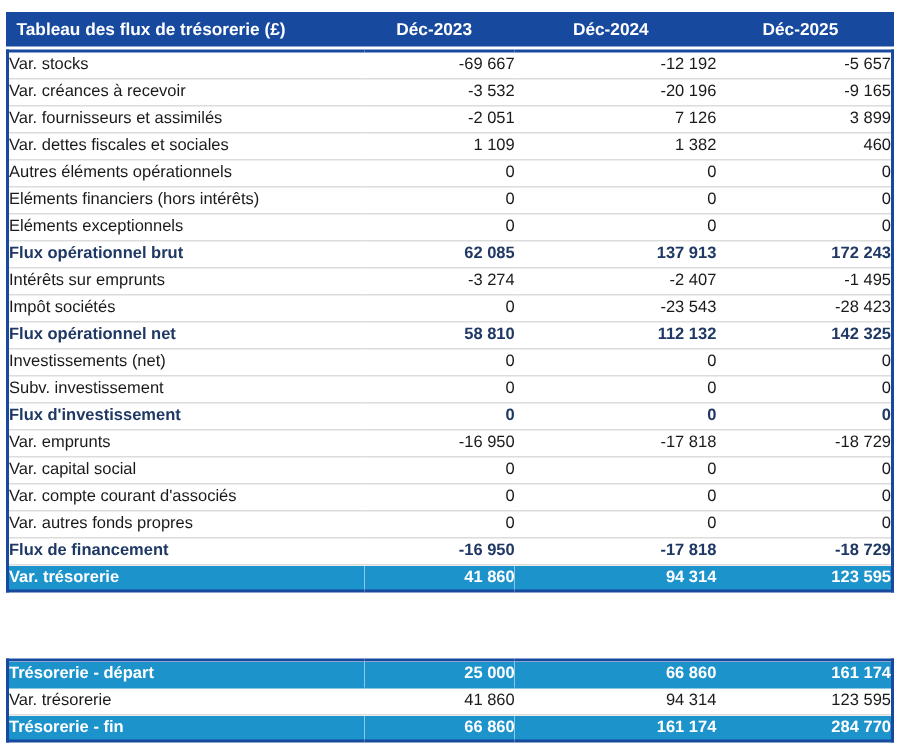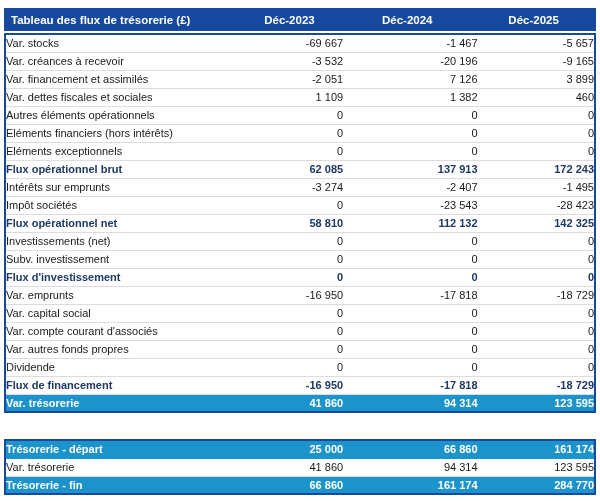--- a/index.html
+++ b/index.html
@@ -103,31 +103,31 @@
       <colgroup>
           <col style="width:237px">
           <col style="width:100px">
           <col style="width:134px">
           <col style="width:117px">
         </colgroup>
       <tbody>
           <tr>
             <td class="label">Var. stocks</td>
             <td class="num">-69 667</td>
-            <td class="num">-1 467</td>
+            <td class="num">-12 192</td>
             <td class="num">-5 657</td>
           </tr>
           <tr>
             <td class="label">Var. créances à recevoir</td>
             <td class="num">-3 532</td>
             <td class="num">-20 196</td>
             <td class="num">-9 165</td>
           </tr>
           <tr>
-            <td class="label">Var. financement et assimilés</td>
+            <td class="label">Var. fournisseurs et assimilés</td>
             <td class="num">-2 051</td>
             <td class="num">7 126</td>
             <td class="num">3 899</td>
           </tr>
           <tr>
             <td class="label">Var. dettes fiscales et sociales</td>
             <td class="num">1 109</td>
             <td class="num">1 382</td>
             <td class="num">460</td>
           </tr>
@@ -204,26 +204,20 @@
             <td class="num">0</td>
           </tr>
           <tr>
             <td class="label">Var. compte courant d'associés</td>
             <td class="num">0</td>
             <td class="num">0</td>
             <td class="num">0</td>
           </tr>
           <tr>
             <td class="label">Var. autres fonds propres</td>
-            <td class="num">0</td>
-            <td class="num">0</td>
-            <td class="num">0</td>
-          </tr>
-          <tr>
-            <td class="label">Dividende</td>
             <td class="num">0</td>
             <td class="num">0</td>
             <td class="num">0</td>
           </tr>
           <tr class="row-bold">
             <td class="label">Flux de financement</td>
             <td class="num">-16 950</td>
             <td class="num">-17 818</td>
             <td class="num">-18 729</td>
           </tr>

